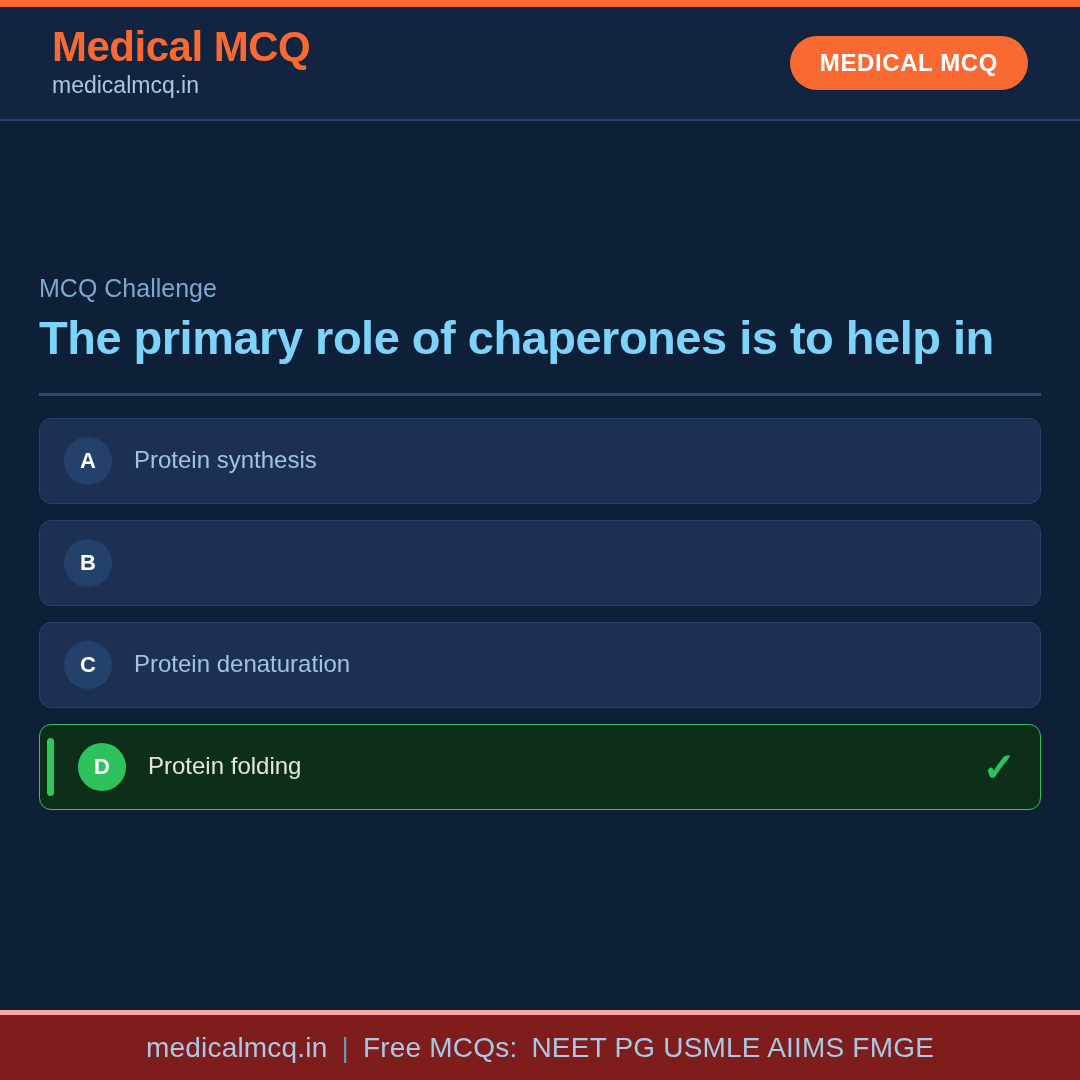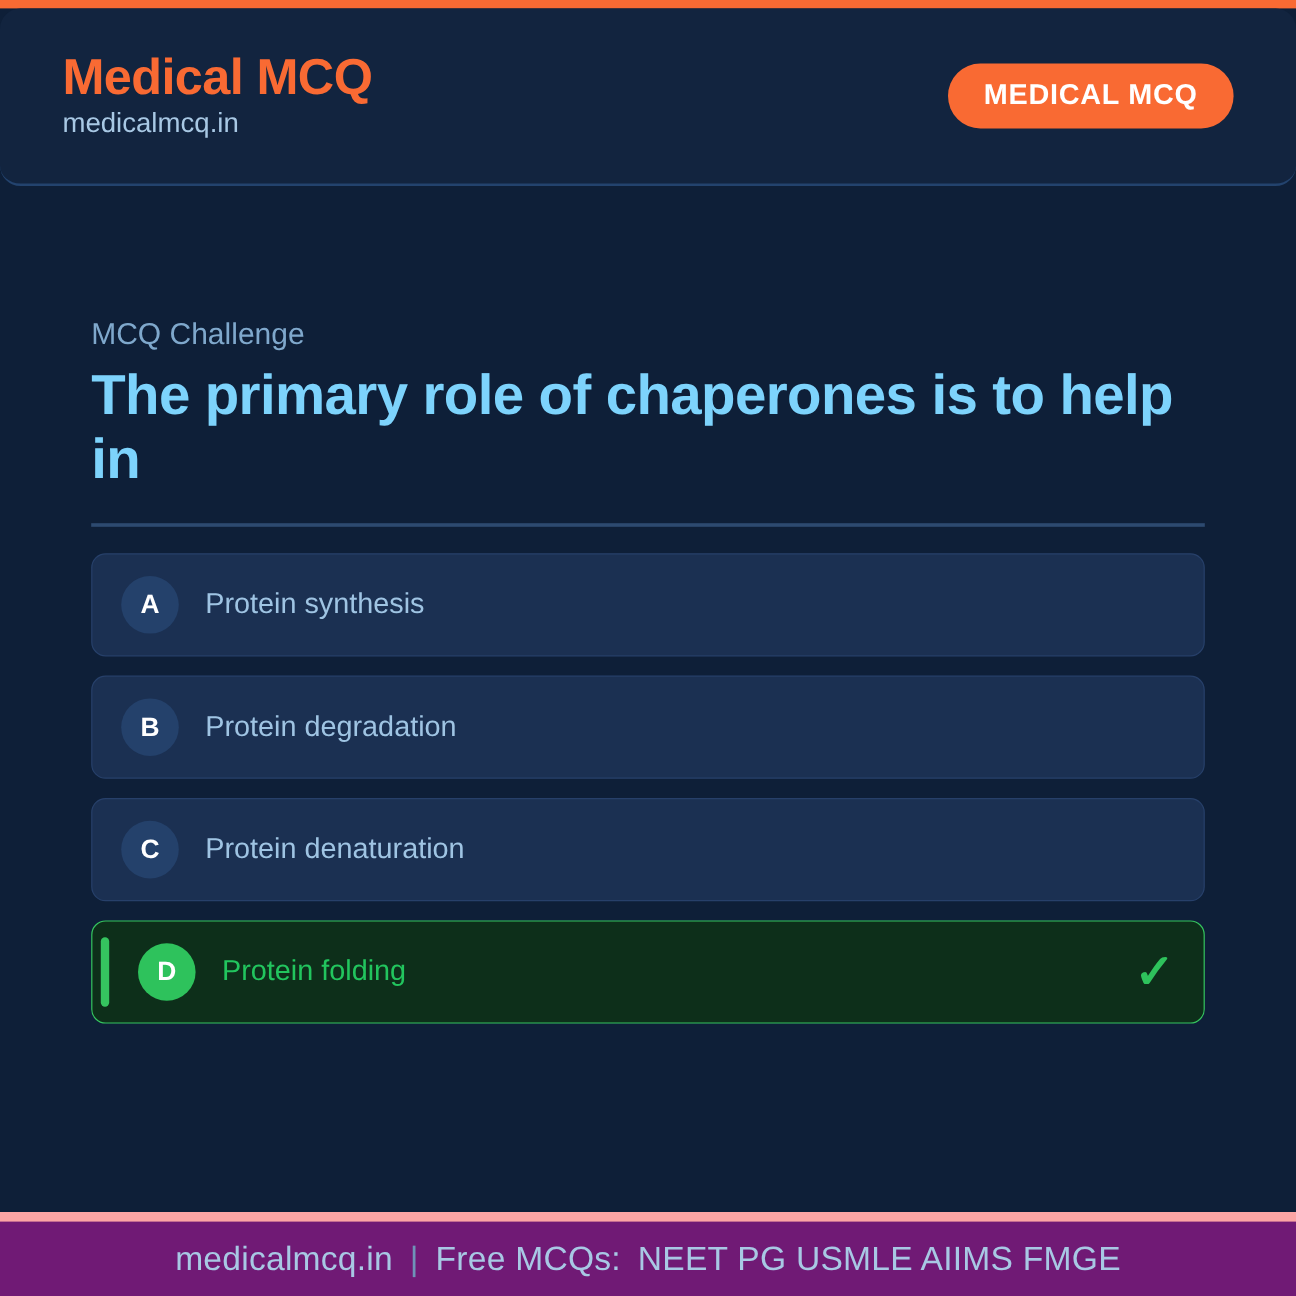--- a/index.html
+++ b/index.html
@@ -19,46 +19,45 @@
   
   .top-accent {
     height:7px; width:100%;
     background:#f96a33;
     flex:0 0 auto;
   }
 
   
   .header {
     flex:0 0 auto;
-    height:148px;
+    height:114px;
     background:#12243f;
     border-bottom:2px solid #23436e;
     display:flex; align-items:center; justify-content:space-between;
     padding:0 52px;
-    border-radius:17px;
   }
   .brand { display:flex; flex-direction:column; justify-content:center; }
   .brand-title {
     font-size:42px; font-weight:bold; color:#f96a33;
     letter-spacing:-0.5px; line-height:1.05;
   }
   .brand-sub {
     font-size:23px; color:#a8c8e4; line-height:1.3; margin-top:2px;
   }
   .badge-pill {
     background:#f96a33; color:#ffffff;
     font-size:24px; font-weight:bold; letter-spacing:0.6px;
     padding:13px 30px; border-radius:28px;
     white-space:nowrap;
   }
 
   
   .main {
     flex:1 1 auto;
-    padding:0 76px;
+    padding:0 39px;
     display:flex; flex-direction:column; justify-content:center;
     position:relative;
   }
   .content-inner { margin-top:-48px; }
 
   .kicker {
     font-size:25px; color:#7fa8cc; margin-bottom:8px; line-height:1.2;
   }
   .question {
     font-size:47px; font-weight:bold; color:#7dd3fc;
@@ -98,33 +97,33 @@
   .option.correct {
     background:#0d2f1a;
     border:1px solid #35c45f;
     padding-left:38px;
   }
   .option.correct .accent-bar {
     position:absolute; left:7px; top:13px; bottom:13px;
     width:7px; border-radius:4px; background:#35c45f;
   }
   .option.correct .letter { background:#2ec25c; color:#ffffff; }
-  .option.correct .otext { color:#22c55e; }
+  .option.correct .otext { color:#e5e5e5; }
   .option.correct .check {
     display:block; color:#2ec25c; font-size:40px; line-height:1;
     font-weight:bold; margin-left:16px;
   }
   .option:not(.correct) .accent-bar { display:none; }
 
   
   .footer {
     flex:0 0 auto;
     height:70px;
-    background:#701a75;
-    border-top:8px solid #fca5a5;
+    background:#7f1d1d;
+    border-top:5px solid #fca5a5;
     display:flex; align-items:center; justify-content:center;
   }
   .footer-text {
     font-size:28px; color:#a8c8e4; letter-spacing:0.2px;
     white-space:nowrap;
   }
   .footer-sep { padding:0 14px; color:#6f93b8; }
   .footer-exam { margin-left:14px; }
 </style>
 </head>
@@ -153,21 +152,20 @@
         <div class="option">
 
           <div class="letter">A</div>
           <div class="otext">Protein synthesis</div>
 
         </div>
 
         <div class="option">
 
           <div class="letter">B</div>
-          <div class="otext">Protein degradation</div>
 
         </div>
 
         <div class="option">
 
           <div class="letter">C</div>
           <div class="otext">Protein denaturation</div>
 
         </div>
 

